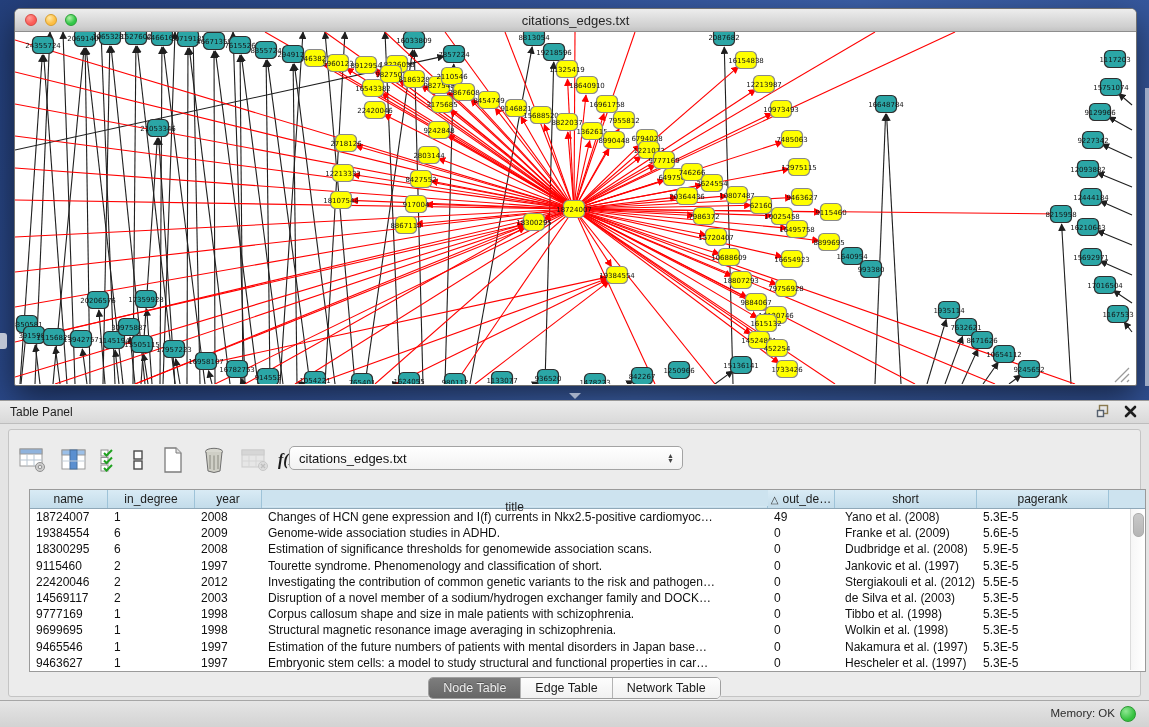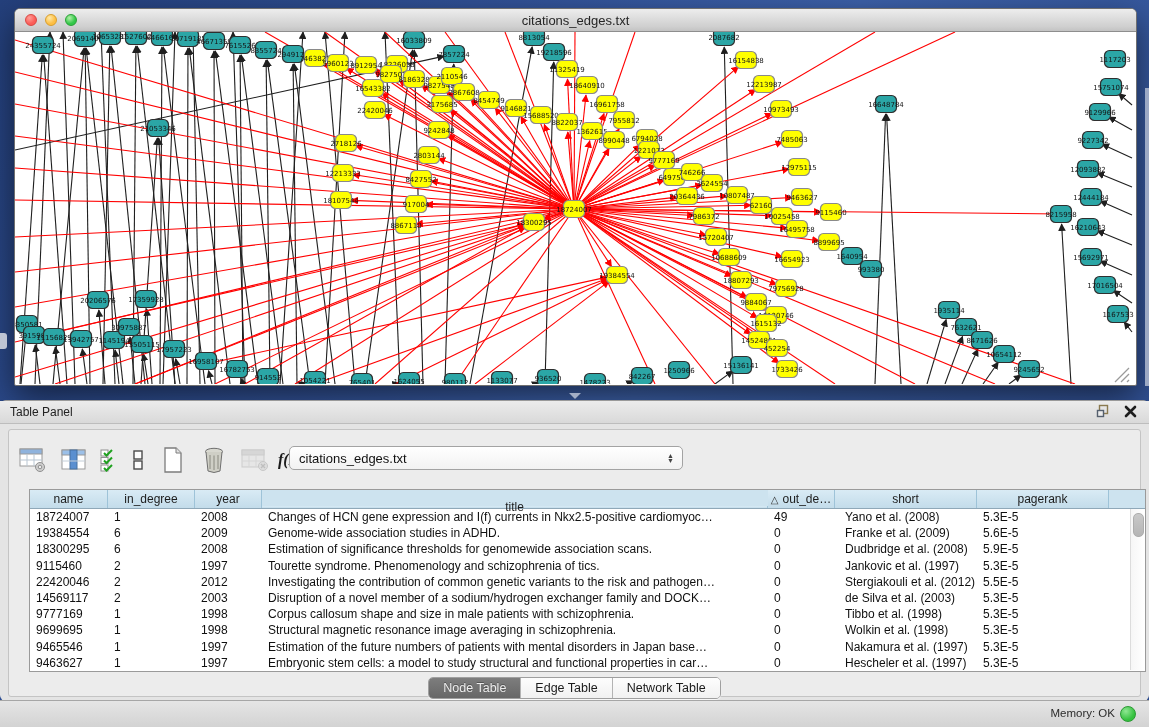--- a/index.html
+++ b/index.html
@@ -23,21 +23,21 @@
   .win-title{position:absolute;left:0;right:0;text-align:center;font-size:13px;color:#262626;}
   .graph-canvas{position:relative;width:1119px;height:352px;background:#ffffff;overflow:hidden;}
   .graph-canvas svg{display:block;}
   
   .right-strip{position:absolute;right:0;top:88px;width:4px;height:298px;background:#b9c2d4;opacity:.8;}
   .left-tab{position:absolute;left:0;top:333px;width:7px;height:16px;background:#cfd4de;border-radius:0 3px 3px 0;opacity:.9;}
   .splitter-handle{position:absolute;left:569px;top:393px;width:0;height:0;
     border-left:6px solid transparent;border-right:6px solid transparent;border-top:6px solid #b9c2d4;opacity:.85;}
   
   .table-panel{position:absolute;left:0;top:400px;width:1149px;height:300px;background:#e4e4e4;
-    border-top:1px solid #9a9a9a;border-radius:6px;}
+    border-top:1px solid #9a9a9a;}
   .panel-titlebar{height:22px;background:linear-gradient(#ececec,#d9d9d9);
     border-bottom:1px solid #bdbdbd;display:flex;align-items:center;position:relative;}
   .panel-title{font-size:12px;color:#222;margin-left:10px;}
   .panel-title-icons{position:absolute;right:12px;top:3px;display:flex;gap:14px;align-items:center;}
   .panel-inner{position:absolute;left:8px;top:28px;width:1131px;height:266px;background:#ececec;
     border:1px solid #c4c4c4;border-radius:3px;}
   .toolbar{position:absolute;left:8px;top:12px;height:36px;display:flex;align-items:center;gap:9px;}
   .tbtn{width:32px;height:32px;display:flex;align-items:center;justify-content:center;border-radius:4px;}
   .tbtn.narrow{width:20px;}
   .fx-label{font-size:16px;font-style:italic;font-family:"Liberation Serif",serif;color:#1a1a1a;font-weight:bold;}
@@ -920,21 +920,21 @@
             <div class="td" style="width: 67px;">2008</div>
             <div class="td" style="width: 506px;">Estimation of significance thresholds for genomewide association scans.</div>
             <div class="td" style="width: 67px;">0</div>
             <div class="td" style="width: 142px; padding-left: 10px;">Dudbridge et al. (2008)</div>
             <div class="td" style="width: 132px;">5.9E-5</div>
           </div>
           <div class="trow">
             <div class="td" style="width: 78px;">9115460</div>
             <div class="td" style="width: 87px;">2</div>
             <div class="td" style="width: 67px;">1997</div>
-            <div class="td" style="width: 506px;">Tourette syndrome. Phenomenology and schizophrenia of tics.</div>
+            <div class="td" style="width: 506px;">Tourette syndrome. Phenomenology and classification of short.</div>
             <div class="td" style="width: 67px;">0</div>
             <div class="td" style="width: 142px; padding-left: 10px;">Jankovic et al. (1997)</div>
             <div class="td" style="width: 132px;">5.3E-5</div>
           </div>
           <div class="trow">
             <div class="td" style="width: 78px;">22420046</div>
             <div class="td" style="width: 87px;">2</div>
             <div class="td" style="width: 67px;">2012</div>
             <div class="td" style="width: 506px;">Investigating the contribution of common genetic variants to the risk and pathogen…</div>
             <div class="td" style="width: 67px;">0</div>

